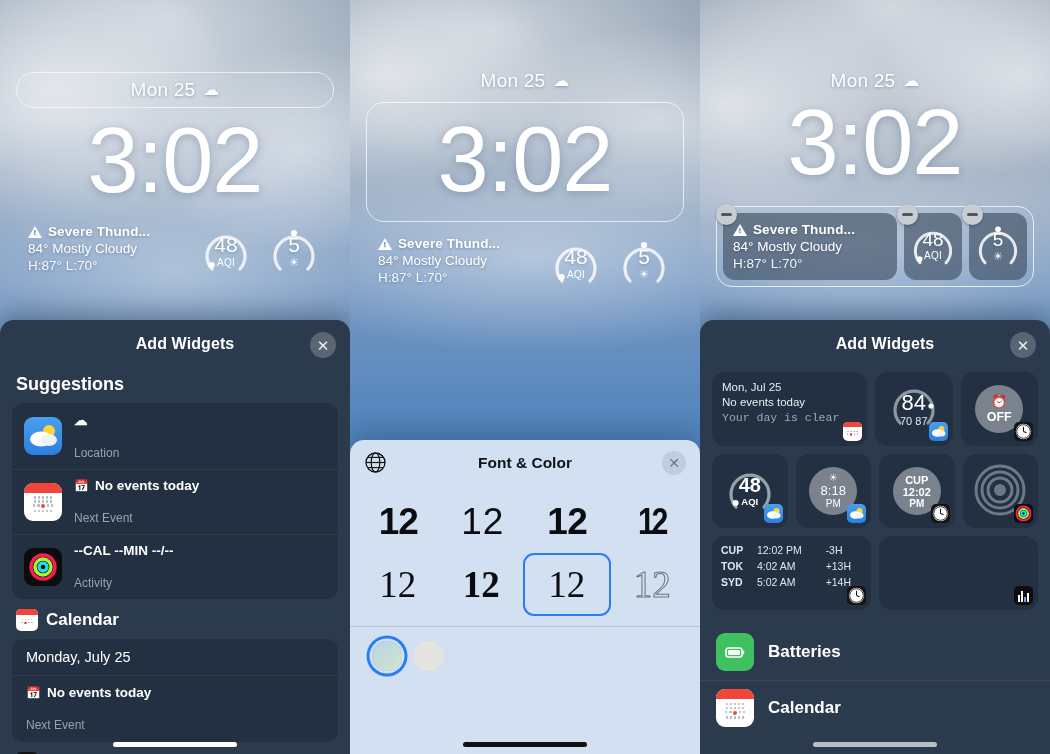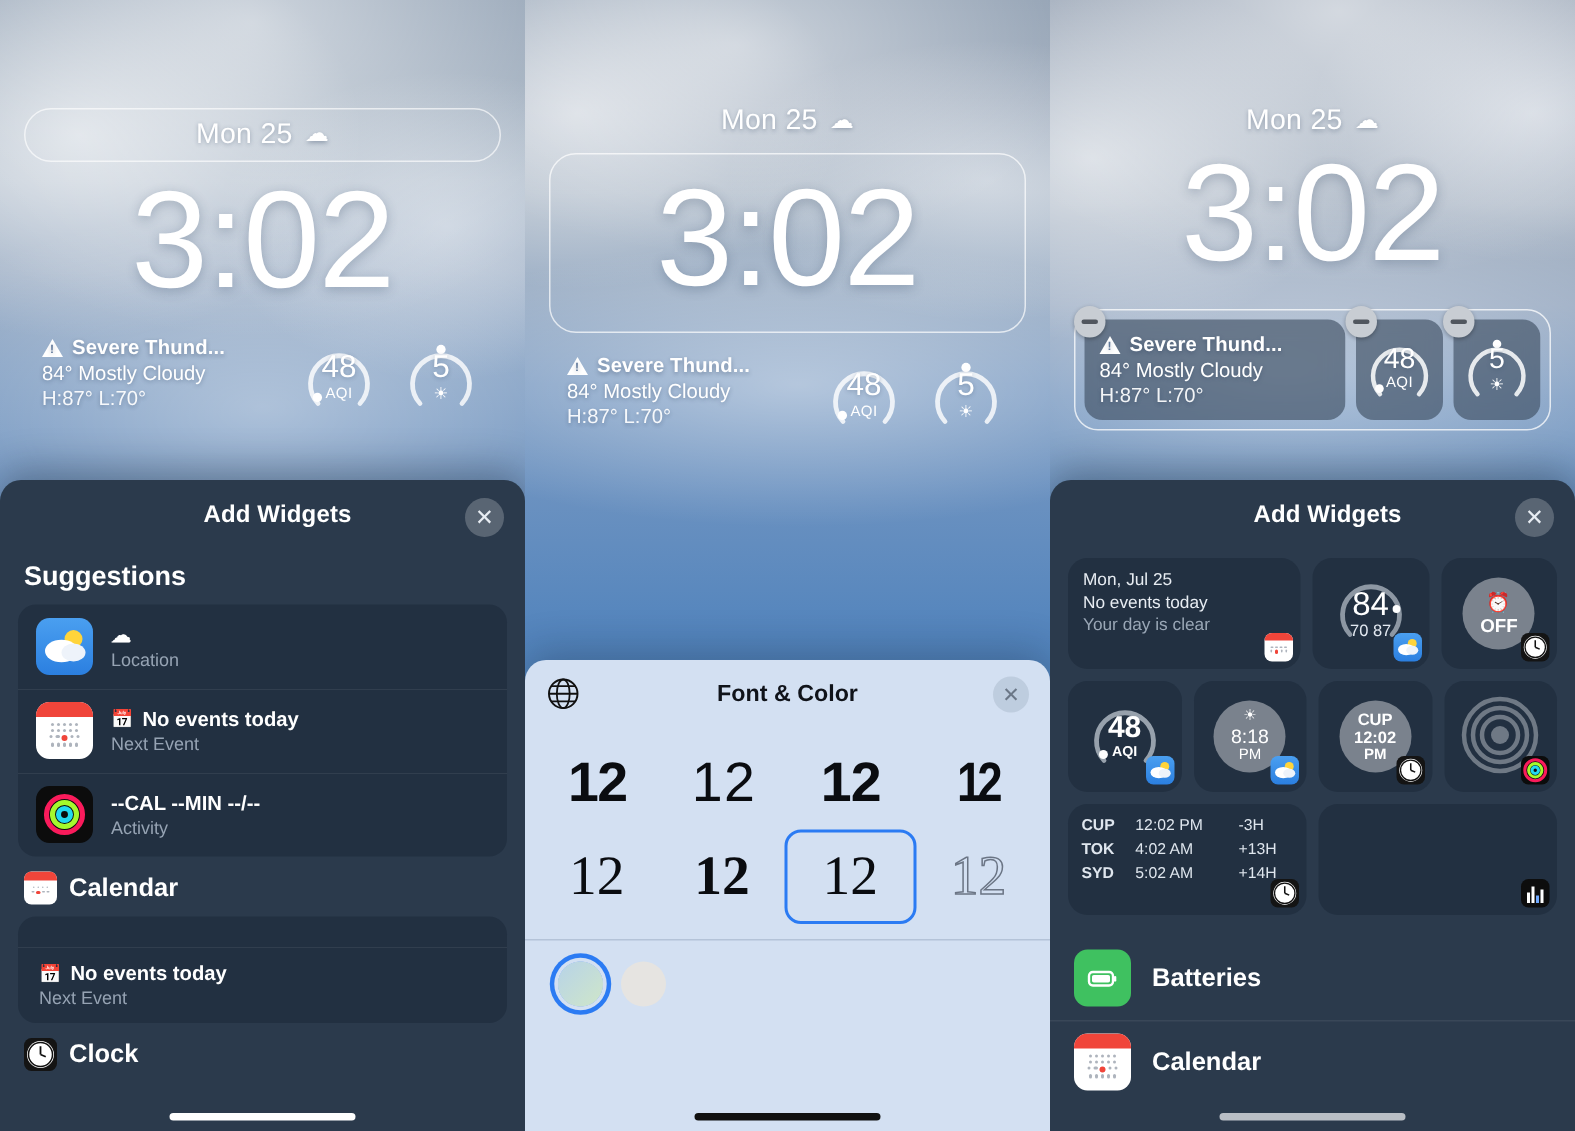--- a/index.html
+++ b/index.html
@@ -197,21 +197,21 @@
   .g-row.simple { padding: 10px 14px; display: block; }
   .appicon { width: 38px; height: 38px; border-radius: 9px; flex: 0 0 38px; position: relative; overflow:hidden; }
   .icon-weather { background: linear-gradient(180deg,#4a9ff0,#2b7fe0); }
   .icon-cal { background: #fff; }
   .icon-cal .cal-top { height: 10px; background: #f0453a; }
   .icon-activity { background: #0c0c0c; display:flex; align-items:center; justify-content:center; }
   .icon-clock { background: #141414; display:flex; align-items:center; justify-content:center; }
   .icon-batt { background: #3fc160; display:flex; align-items:center; justify-content:center; }
   .g-main { flex: 1 1 auto; min-width: 0; }
   .g-line1 { font-size: 13.5px; font-weight: 600; color: #fff; display:flex; align-items:center; gap:6px; }
-  .g-line2 { font-size: 12px; color: #96a3b3; margin-top: 2px; }
+  .g-line2 { font-size: 12px; color: #96a3b3; margin-top: 18px; }
   .app-row { display: flex; align-items: center; gap: 14px; padding: 9px 16px; }
   .app-row-label { font-size: 17px; font-weight: 700; }
   .app-head { display: flex; align-items: center; gap: 8px; padding: 10px 16px 8px; }
   .app-head .appicon { width: 22px; height: 22px; flex: 0 0 22px; border-radius: 5px; }
   .app-head .app-row-label { font-size: 17px; }
 
   .mini-cal-grid { padding: 2px 3px; }
   .mini-cal-grid .r { display: flex; gap: 1.5px; justify-content: center; margin-top: 1.5px; }
   .mini-cal-grid .r span { width: 2.6px; height: 2.6px; border-radius: 50%; background: #aeb4bd; display:block; }
   .mini-cal-grid .r span.on { background: #f0453a; width: 4px; height: 4px; }
@@ -223,21 +223,21 @@
     background: #223041; border-radius: 13px; position: relative; overflow: hidden;
     height: 74px;
   }
   .gcell.w2 { flex: 2 1 0; }
   .gcell.w1 { flex: 1 1 0; }
   .gcell-badge {
     position: absolute; right: 5px; bottom: 5px;
     width: 19px; height: 19px; border-radius: 5px; overflow: hidden;
   }
   .cal-txt { padding: 8px 10px; color: #e7ecf2; font-size: 11.5px; line-height: 1.32; }
-  .cal-txt .dim { color: #9aa7b6; }
+  .cal-txt .dim { color: #9aa7b6; font-family: Liberation Mono, monospace; }
   .circle-dark {
     position: absolute; left: 50%; top: 50%; transform: translate(-50%,-50%);
     width: 48px; height: 48px; border-radius: 50%; background: #7a828d;
     display: flex; flex-direction: column; align-items: center; justify-content: center;
     color: #fff;
   }
   .stack-txt { padding: 7px 9px; font-size: 10.5px; color: #dfe6ee; font-weight: 700; line-height: 1.5; }
   .stack-txt table { border-collapse: collapse; width: 100%; }
   .stack-txt td { padding: 0; font-size: 10.5px; }
   .stocks td { font-weight: 400; color: #dfe6ee; }
@@ -440,20 +440,21 @@
                 <span style="width:1.6px;height:1.6px"></span>
                 <span style="width:1.6px;height:1.6px"></span>
               </div>
           </div>
         </div>
         <span class="app-row-label">Calendar</span>
       </div>
 
       <div class="group">
         <div class="g-row simple">
+          <div class="g-line1" style="font-size:14.5px;font-weight:400">Monday, July 25</div>
         </div>
         <div class="g-row simple">
           <div class="g-line1">
             <span style="font-size:12px">📅</span>
             <span>No events today</span>
           </div>
           <div class="g-line2">Next Event</div>
         </div>
       </div>
 

